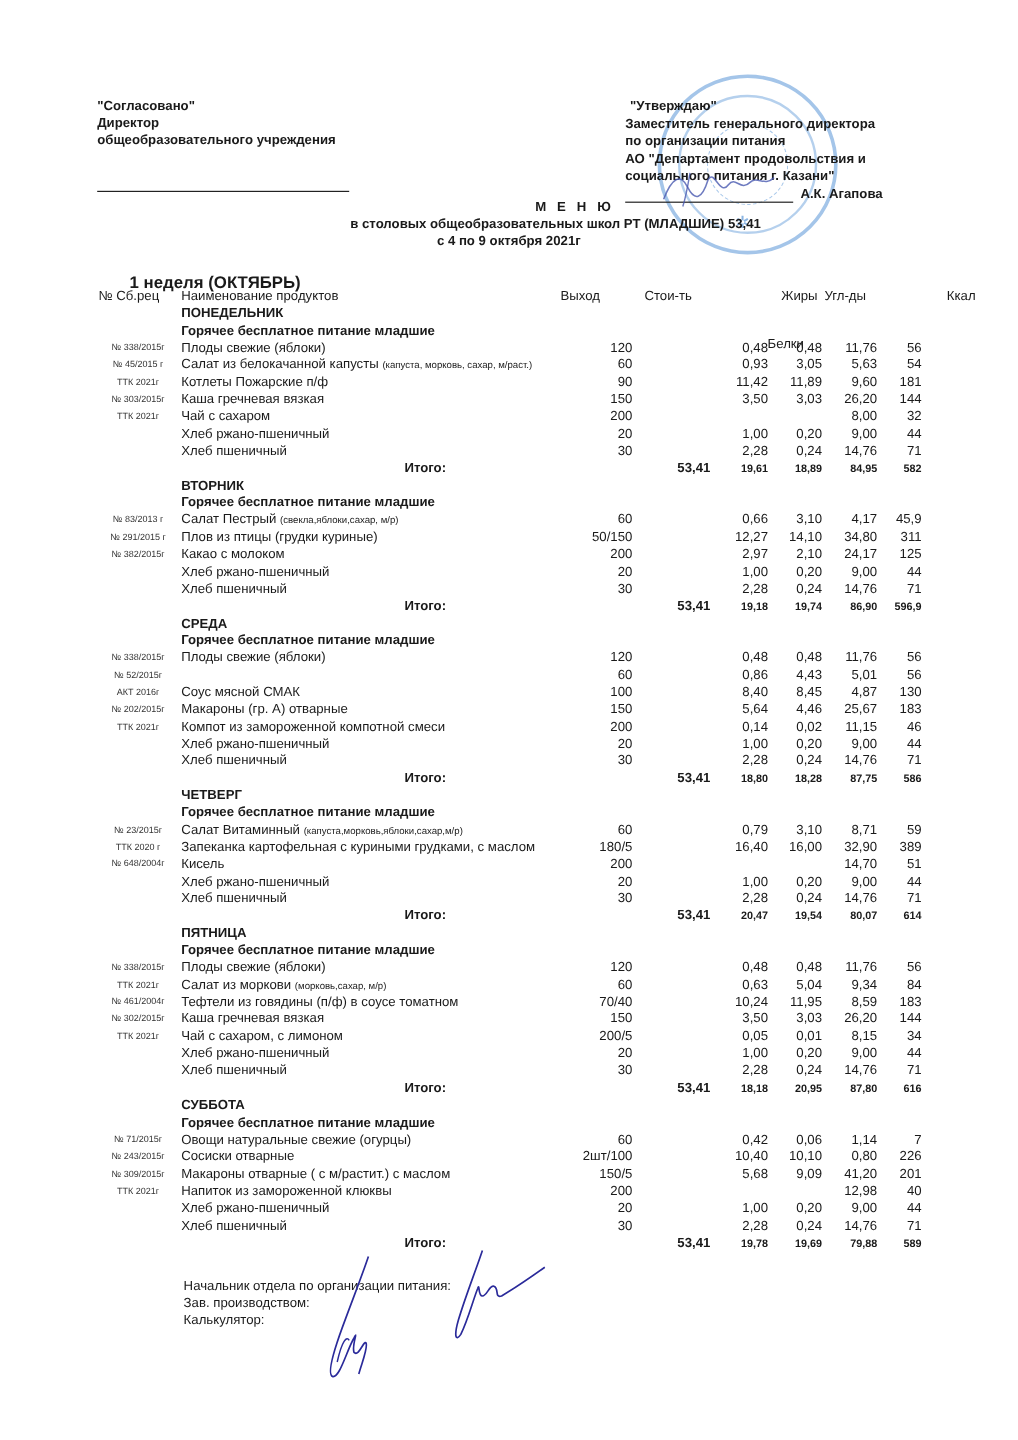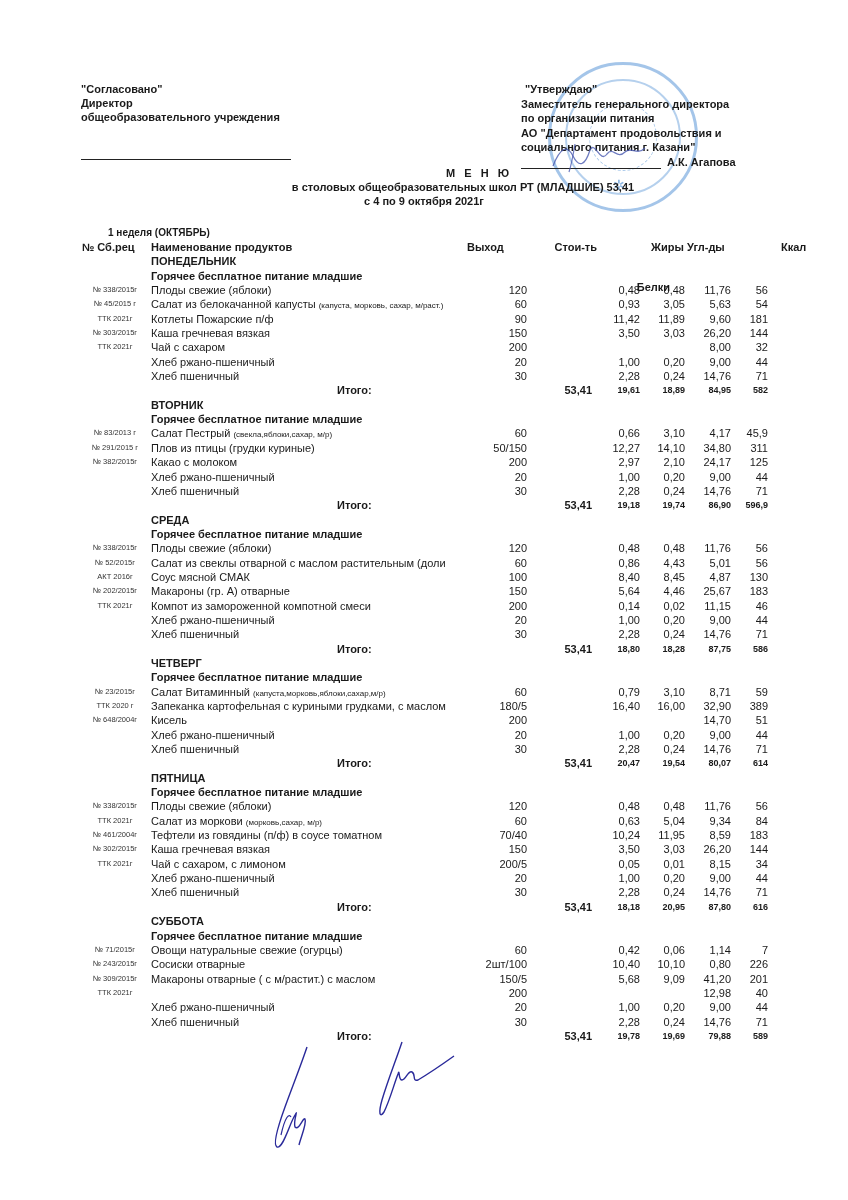--- a/index.html
+++ b/index.html
@@ -21,42 +21,42 @@
   .stamp .inner { position: absolute; left: 38px; top: 38px; right: 38px; bottom: 38px; border-radius: 50%;
            border: 1px dashed rgba(90,150,215,0.5); }
   .stamp .star { position: absolute; left: 62px; top: 112px; color: rgba(90,150,215,0.7); font-size: 14px; }
   .sig-agapova { position: absolute; left: 545px; top: 136px; width: 110px; height: 40px; pointer-events: none; }
 
   .title-block { position: absolute; left: 0; width: 848px; top: 166px; text-align: center; font-size: 11px; font-weight: bold; line-height: 14px; }
   .title-block .t1 { letter-spacing: 3px; padding-left: 110px; }
   .title-block .t2 { padding-left: 78px; }
   .title-block .t3 { }
 
-  .week { position: absolute; left: 108px; top: 227px; font-size: 10px; font-weight: bold; }
+  .week { position: absolute; left: 108px; top: 227px; font-size: 14px; font-weight: bold; }
 
   .table { position: absolute; left: 82px; top: 240px; width: 700px; }
   .row { position: relative; height: 14.35px; font-size: 11px; line-height: 14px; white-space: nowrap; }
   .row .code { position: absolute; left: 0; width: 66px; text-align: center; font-size: 7.5px; color: #333; }
   .row .name { position: absolute; left: 69px; width: 320px; overflow: hidden; }
   .row .name small { font-size: 8px; }
   .row .out  { position: absolute; left: 390px; width: 55px; text-align: right; }
   .row .cost { position: absolute; left: 445px; width: 65px; text-align: right; }
   .row .b    { position: absolute; left: 510px; width: 48px; text-align: right; }
   .row .f    { position: absolute; left: 558px; width: 45px; text-align: right; }
   .row .c    { position: absolute; left: 603px; width: 46px; text-align: right; }
   .row .k    { position: absolute; left: 649px; width: 37px; text-align: right; }
 
-  .row.head { font-weight: bold; }
+  .row.head { font-weight: normal; }
   .row.head .code { font-size: 11px; color: #1a1a1a; text-align: left; left: 0; width: 70px; }
   .row.head .out { left: 385px; width: 60px; text-align: left; }
-  .row.head .cost { left: 455px; width: 60px; text-align: right; }
+  .row.head .cost { left: 455px; width: 60px; text-align: left; }
   .row.head .b { left: 543px; width: 45px; text-align: right; margin-top: 40px; }
   .row.head .f { left: 569px; width: 40px; text-align: left; }
   .row.head .c { left: 605px; width: 50px; text-align: left; }
-  .row.head .k { left: 656px; width: 40px; text-align: left; padding-left: 43px; }
+  .row.head .k { left: 656px; width: 40px; text-align: center; padding-left: 43px; }
 
   .row.day .name { font-weight: bold; }
   .row.sub .name { font-weight: bold; }
   .row.total { font-weight: bold; }
   .row.total .label { position: absolute; left: 255px; }
   .row.total .b, .row.total .f, .row.total .c, .row.total .k { font-size: 9px; }
 
   .footer { position: absolute; left: 153px; top: 1065px; font-size: 11px; line-height: 14px; }
   .sig-foot { position: absolute; pointer-events: none; }
 </style>
@@ -272,21 +272,20 @@
         <span class="name"><span>Плоды свежие (яблоки)</span></span>
         <span class="out">120</span>
         <span class="cost"></span>
         <span class="b">0,48</span>
         <span class="f">0,48</span>
         <span class="c">11,76</span>
         <span class="k">56</span>
       </div>
       <div class="row item">
         <span class="code">№ 52/2015г</span>
-        <span class="name"><span>Салат из свеклы отварной с маслом растительным (доли</span></span>
         <span class="out">60</span>
         <span class="cost"></span>
         <span class="b">0,86</span>
         <span class="f">4,43</span>
         <span class="c">5,01</span>
         <span class="k">56</span>
       </div>
       <div class="row item">
         <span class="code">АКТ 2016г</span>
         <span class="name"><span>Соус мясной СМАК</span></span>
@@ -524,20 +523,21 @@
         <span class="name"><span>Макароны отварные ( с м/растит.) с маслом</span></span>
         <span class="out">150/5</span>
         <span class="cost"></span>
         <span class="b">5,68</span>
         <span class="f">9,09</span>
         <span class="c">41,20</span>
         <span class="k">201</span>
       </div>
       <div class="row item">
         <span class="code">ТТК 2021г</span>
+        <span class="name"><span>Напиток из замороженной клюквы</span></span>
         <span class="out">200</span>
         <span class="cost"></span>
         <span class="b"></span>
         <span class="f"></span>
         <span class="c">12,98</span>
         <span class="k">40</span>
       </div>
       <div class="row item">
         <span class="code"></span>
         <span class="name"><span>Хлеб ржано-пшеничный</span></span>
@@ -561,20 +561,25 @@
       <div class="row total">
         <span class="label">Итого:</span>
         <span class="cost">53,41</span>
         <span class="b">19,78</span>
         <span class="f">19,69</span>
         <span class="c">79,88</span>
         <span class="k">589</span>
       </div>
     </div>
 
+  <div class="footer">
+    <div>Начальник отдела по организации питания:</div>
+    <div>Зав. производством:</div>
+    <div>Калькулятор:</div>
+  </div>
 
   <svg class="sig-foot" style="left:265px; top:1045px; width:80px; height:110px;" viewBox="0 0 80 110">
     <path d="M42 2 C 36 20, 28 40, 20 62 C 12 84, 8 100, 12 102 C 18 104, 24 80, 30 70 C 34 62, 28 76, 30 82 C 34 86, 38 72, 40 74 C 42 78, 36 92, 34 100" stroke="#2a2a9a" stroke-width="1.4" fill="none"></path>
     <path d="M16 90 C 20 72, 24 68, 26 72" stroke="#2a2a9a" stroke-width="1.2" fill="none"></path>
   </svg>
   <svg class="sig-foot" style="left:368px; top:1040px; width:90px; height:80px;" viewBox="0 0 90 80">
     <path d="M34 2 C 28 20, 20 40, 14 60 C 10 74, 12 78, 16 72 C 22 60, 26 44, 30 34 C 32 28, 30 40, 34 40 C 38 40, 40 30, 44 32 C 48 34, 44 42, 50 40 C 60 34, 72 26, 86 16" stroke="#2a2a9a" stroke-width="1.4" fill="none"></path>
   </svg>
 </div>
 

